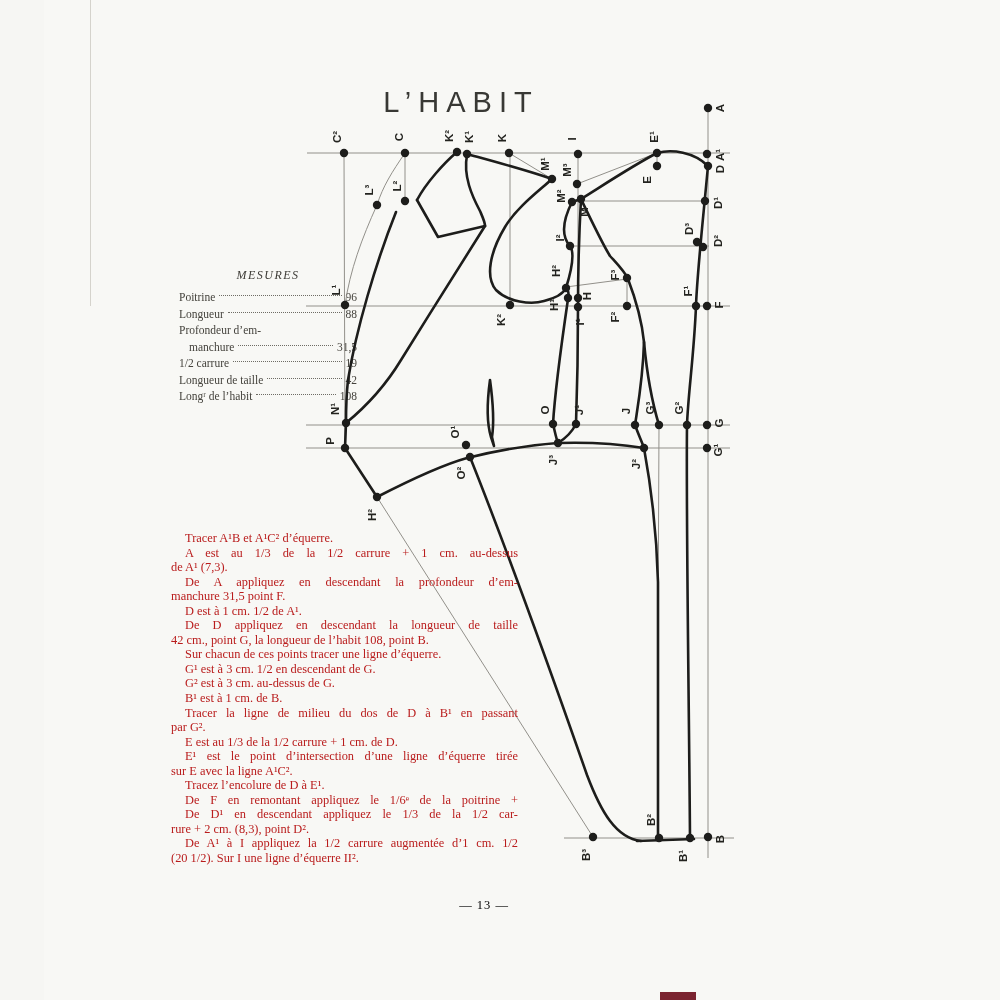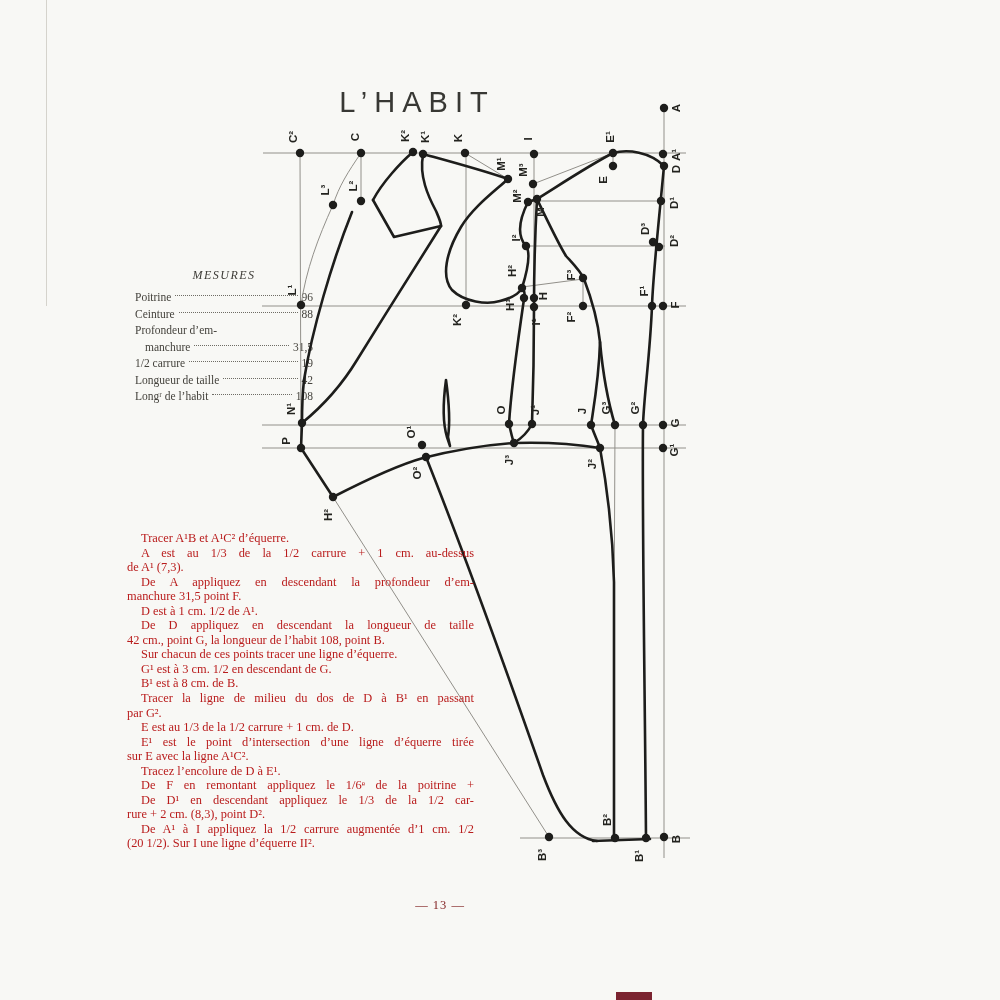--- a/index.html
+++ b/index.html
@@ -1,21 +1,21 @@
 <!DOCTYPE html>
 <html><head>
 <meta charset="utf-8">
 <style>
   html,body{margin:0;padding:0;}
   body{
     width:1000px;height:1000px;position:relative;overflow:hidden;
     background:#f6f6f3;
     font-family:"Liberation Serif", serif;
   }
-  .page{position:absolute;inset:0;background:#f8f8f5;}
+  .page{position:absolute;inset:0;background:#f8f8f5;margin-left:44px;}
   .page-edge-line{position:absolute;left:46px;top:0;width:1px;height:306px;background:#d5d3cc;}
   .page-title{
     position:absolute;left:297px;top:86px;width:240px;text-align:center;
     font-family:"Liberation Sans", sans-serif;font-size:29px;font-weight:400;
     letter-spacing:7px;color:#383834;white-space:nowrap;
   }
   .mesures{position:absolute;left:135px;top:268px;width:178px;color:#44423c;}
   .mesures-title{
     text-align:center;font-size:12px;letter-spacing:1.5px;margin-bottom:6px;color:#3c3a35;font-style:italic;
   }
@@ -26,21 +26,21 @@
   .mesures-row .val{flex:0 0 auto;}
   .instructions{
     position:absolute;left:127px;top:531px;width:347px;
     font-size:12.4px;line-height:14.55px;color:#b91c1c;
   }
   .instructions .line{white-space:normal;}
   .instructions .line.ind{text-indent:14px;}
   .instructions .line.just{text-align:justify;text-align-last:justify;}
   .page-number{
     position:absolute;left:380px;top:898px;width:120px;text-align:center;
-    font-size:12.5px;letter-spacing:1px;color:#7f1d1d;
+    font-size:12.5px;letter-spacing:1px;color:#000000;
   }
   .red-mark{position:absolute;left:616px;top:992px;width:36px;height:8px;background:#7b2430;}
   svg.diagram{position:absolute;left:0;top:0;width:1000px;height:1000px;}
 </style>
 </head>
 <body>
 
 <div class="page">
   <div class="page-edge-line"></div>
 
@@ -48,21 +48,21 @@
 
   <div class="mesures">
     <div class="mesures-title">MESURES</div>
     <div id="mesures-items">
         <div class="mesures-row">
           <span class="lbl">Poitrine</span>
           <span class="leader"></span>
           <span class="val">96</span>
         </div>
         <div class="mesures-row">
-          <span class="lbl">Ceinture</span>
+          <span class="lbl">Longueur</span>
           <span class="leader"></span>
           <span class="val">88</span>
         </div>
         <div class="mesures-row">
           <span class="lbl">Profondeur d’em-</span>
         </div>
         <div class="mesures-row">
           <span class="lbl ind">manchure</span>
           <span class="leader"></span>
           <span class="val">31,5</span>
@@ -233,21 +233,22 @@
       <div class="line ind">Tracer A¹B et A¹C² d’équerre.</div>
       <div class="line ind just">A est au 1/3 de la 1/2 carrure + 1 cm. au-dessus</div>
       <div class="line">de A¹ (7,3).</div>
       <div class="line ind just">De A appliquez en descendant la profondeur d’em-</div>
       <div class="line">manchure 31,5 point F.</div>
       <div class="line ind">D est à 1 cm. 1/2 de A¹.</div>
       <div class="line ind just">De D appliquez en descendant la longueur de taille</div>
       <div class="line">42 cm., point G, la longueur de l’habit 108, point B.</div>
       <div class="line ind">Sur chacun de ces points tracer une ligne d’équerre.</div>
       <div class="line ind">G¹ est à 3 cm. 1/2 en descendant de G.</div>
-      <div class="line ind">B¹ est à 8 cm. de B.</div>
+      <div class="line ind">G² est à 3 cm. au-dessus de G.</div>
+      <div class="line ind">B¹ est à 1 cm. de B.</div>
       <div class="line ind just">Tracer la ligne de milieu du dos de D à B¹ en passant</div>
       <div class="line">par G².</div>
       <div class="line ind">E est au 1/3 de la 1/2 carrure + 1 cm. de D.</div>
       <div class="line ind just">E¹ est le point d’intersection d’une ligne d’équerre tirée</div>
       <div class="line">sur E avec la ligne A¹C².</div>
       <div class="line ind">Tracez l’encolure de D à E¹.</div>
       <div class="line ind just">De F en remontant appliquez le 1/6ᵉ de la poitrine +</div>
       <div class="line ind just">De D¹ en descendant appliquez le 1/3 de la 1/2 car-</div>
       <div class="line">rure + 2 cm. (8,3), point D².</div>
       <div class="line ind just">De A¹ à I appliquez la 1/2 carrure augmentée d’1 cm. 1/2</div>

